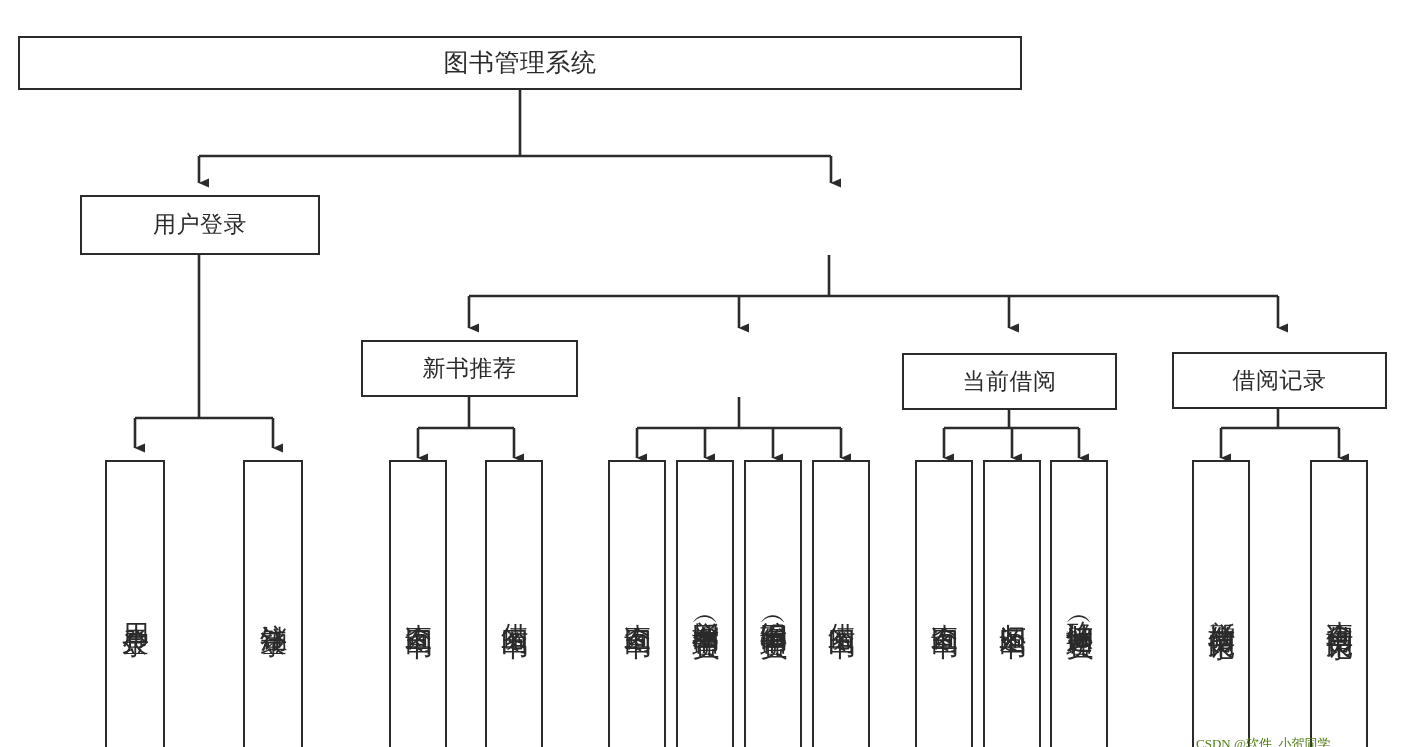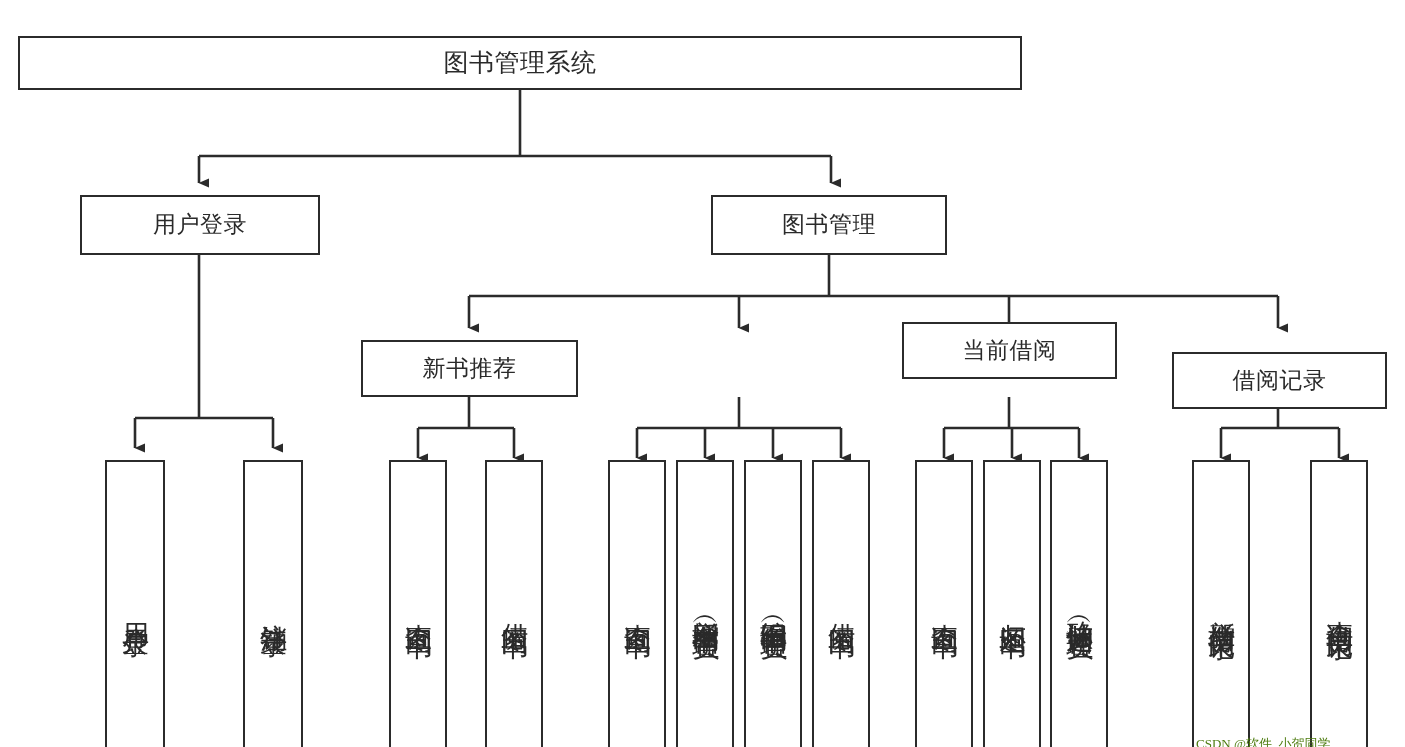--- a/index.html
+++ b/index.html
@@ -136,30 +136,27 @@
   </svg>
 
   <div class="node-box node-root" style="left:18px; top:13px; width:1004px; height:54px;">
     <span class="node-label">图书管理系统</span>
   </div>
 
   <div class="node-box node-l2" style="left:80px; top:172px; width:240px; height:60px;">
     <span class="node-label">用户登录</span>
   </div>
 
-  <div class="node-box node-l2" style="left:711px; top:172px; width:236px; height:60px;">
-    <span class="node-label">图书管理</span>
-  </div>
 
   <div class="node-box node-l3" style="left:361px; top:317px; width:217px; height:57px;">
     <span class="node-label">新书推荐</span>
   </div>
 
 
-  <div class="node-box node-l3" style="left:902px; top:299px; width:215px; height:57px;">
+  <div class="node-box node-l3" style="left:902px; top:330px; width:215px; height:57px;">
     <span class="node-label">当前借阅</span>
   </div>
 
   <div class="node-box node-l3" style="left:1172px; top:329px; width:215px; height:57px;">
     <span class="node-label">借阅记录</span>
   </div>
 
   <div class="node-box node-leaf" style="left:105px; top:437px; width:60px; height:296px;">
     <span class="node-label">用户登录</span>
   </div>

